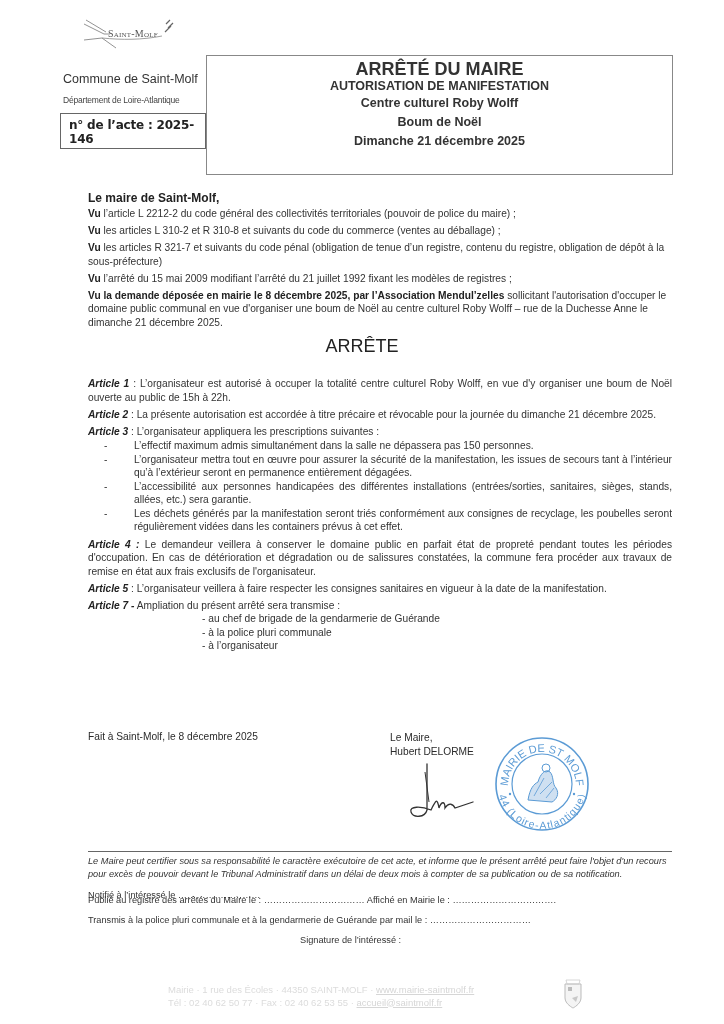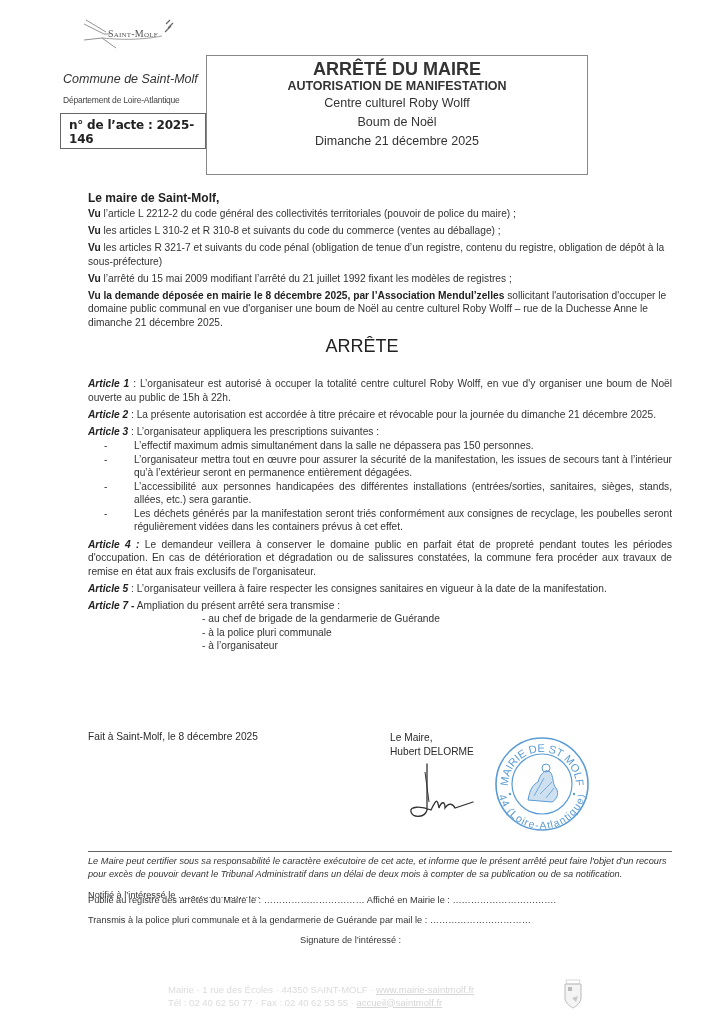--- a/index.html
+++ b/index.html
@@ -7,30 +7,30 @@
     width: 724px; height: 1024px; position: relative; overflow: hidden;
     font-family: "Liberation Sans", sans-serif; color: #2b2b2b;
   }
   .abs { position: absolute; }
 
   
   #logo { left: 82px; top: 18px; width: 100px; height: 34px; }
   #logo .txt { position: absolute; left: 26px; top: 10px; font-family: "Liberation Serif", serif;
     font-size: 10px; letter-spacing: 0.2px; color: #555; font-variant: small-caps; }
 
-  #commune { left: 63px; top: 72px; font-size: 12.5px; color: #333; font-style: italic; }
+  #commune { left: 63px; top: 72px; font-size: 12.5px; color: #333; }
   #dept { left: 63px; top: 95px; font-size: 8.5px; color: #444; letter-spacing: -0.2px; }
 
   #acte-box { left: 60px; top: 113px; width: 146px; height: 36px; border: 1.5px solid #666; box-sizing: border-box; }
   #acte-box span { position: absolute; left: 8px; top: 4px; font-size: 12px; font-weight: bold; font-family: "DejaVu Sans", sans-serif; color: #222; letter-spacing: -0.2px;}
 
-  #title-box { left: 206px; top: 55px; width: 382px; height: 120px; border: 1.5px solid #888; box-sizing: border-box; text-align: center; }
+  #title-box { left: 206px; top: 55px; width: 467px; height: 120px; border: 1.5px solid #888; box-sizing: border-box; text-align: center; }
   #title-box .t1 { font-size: 18px; font-weight: bold; margin-top: 3px; line-height: 20px; color: #333; }
   #title-box .t2 { font-size: 12.5px; font-weight: bold; line-height: 15px; color: #333; }
-  #title-box .t3 { font-size: 12.5px; font-weight: normal; line-height: 19px; color: #333; }
+  #title-box .t3 { font-size: 12.5px; font-weight: bold; line-height: 19px; color: #333; }
 
   .body-text { left: 88px; width: 584px; font-size: 10.2px; line-height: 13.5px; color: #333; }
   .body-text b { color: #222; }
   .p { margin: 0 0 3.5px 0; }
   .just { text-align: justify; }
   #maire-title { left: 88px; top: 191px; font-size: 12px; font-weight: bold; color: #222; }
 
   #arrete-heading { left: 0; width: 724px; top: 336px; text-align: center; font-size: 18px; font-weight: normal; color: #222; }
 
   .article-label { font-weight: bold; font-style: italic; color: #222; }

